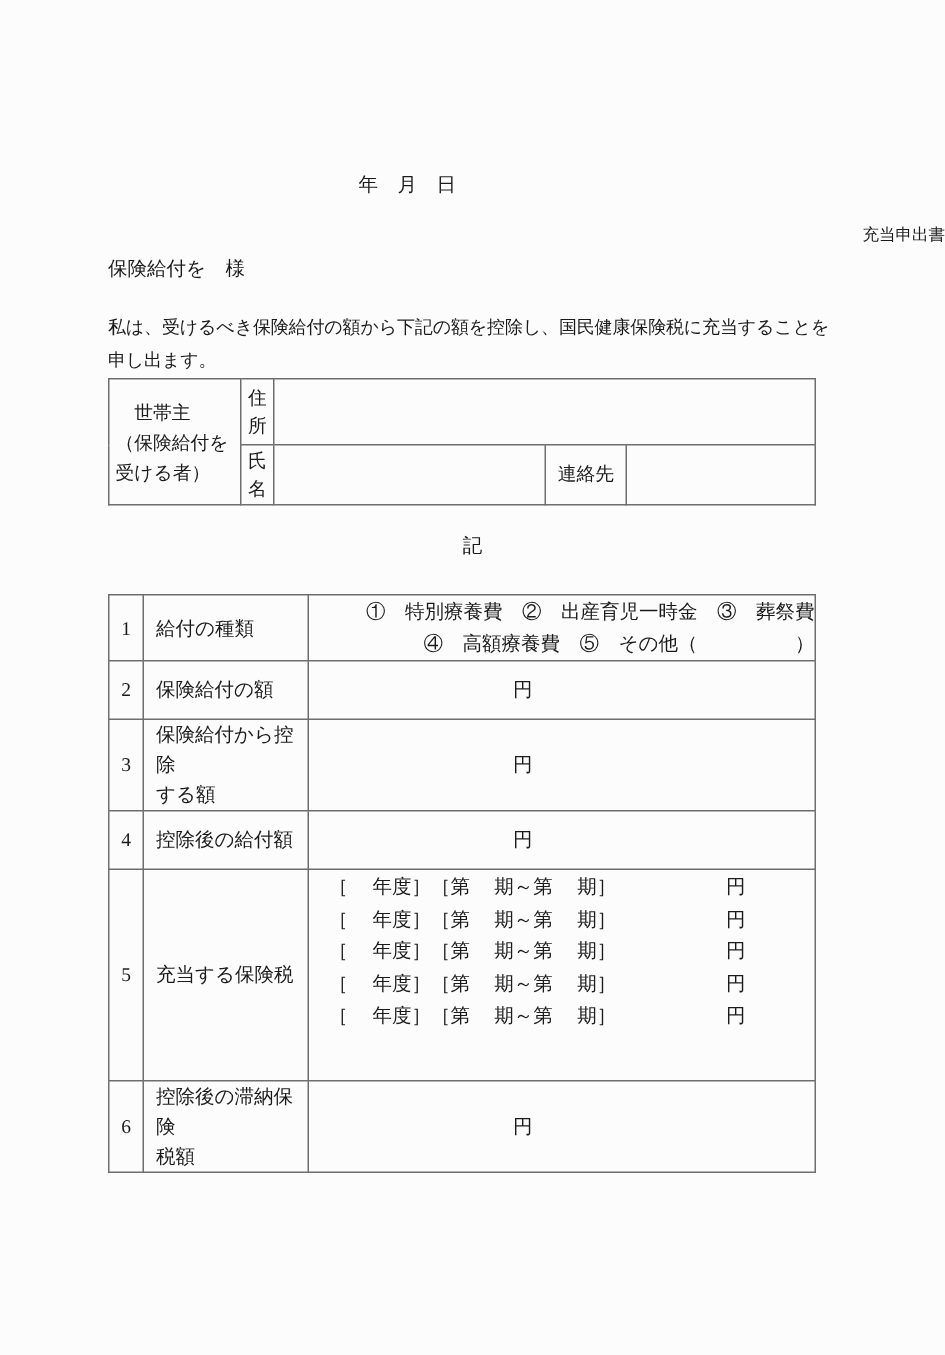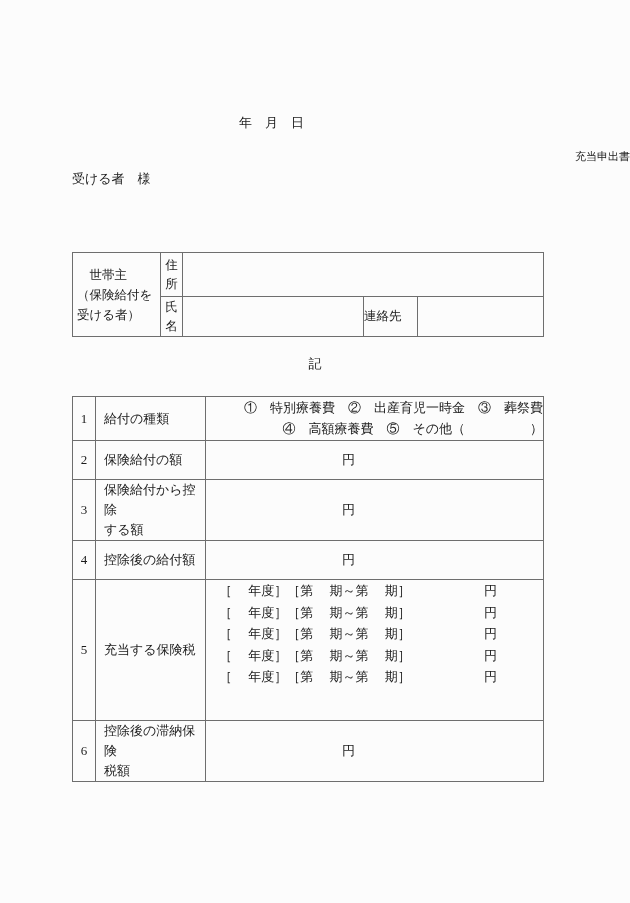--- a/index.html
+++ b/index.html
@@ -24,21 +24,21 @@
   table{border-collapse:collapse;table-layout:fixed;}
   td{border:1px solid #6e6e6e;padding:0;vertical-align:middle;}
 
   .t1{left:72px;top:252px;width:471px;font-size:12.5px;}
   .t1 .row-addr{height:44px;}
   .t1 .row-name{height:40px;}
   .hh-cell{text-align:left;}
   .hh-text{white-space:pre-line;line-height:20px;padding-left:4px;}
   .vlabel{text-align:center;}
   .vlabel div{white-space:pre-line;line-height:19px;}
-  .contact-cell{text-align:left;}
+  .contact-cell{text-align:center;}
 
   .t2{left:72px;top:396px;width:471px;font-size:13px;}
   .t2 .num{text-align:center;}
   .t2 .lbl{padding-left:8px;}
   .t2 .lbl div{white-space:pre-line;line-height:20px;}
   .row1{height:44px;}
   .row2,.row3,.row4{height:39px;}
   .row5{height:141px;}
   .row6{height:42px;}
   .kinds{padding-left:10px;line-height:20.5px;text-align:right;}
@@ -46,21 +46,23 @@
   .r5cell{vertical-align:top;text-align:center;}
   .r5line{display:flex;justify-content:space-between;padding:0 46px 0 13px;line-height:21.6px;}
 </style>
 </head>
 <body>
 
 <div class="page">
 
   <div class="abs date-line">年　月　日</div>
   <div class="abs doc-title">充当申出書</div>
-  <div class="abs addressee">受ける者　様</div>
+  <div class="abs addressee">保険給付を　様</div>
+  <div class="abs body-par">私は、受けるべき保険給付の額から下記の額を控除し、国民健康保険税に充当することを
+申し出ます。</div>
 
   <table class="abs t1">
     <colgroup>
       <col style="width:88px">
         <col style="width:22px">
         <col style="width:181px">
         <col style="width:54px">
         <col style="width:126px">
     </colgroup>
     <tbody>

